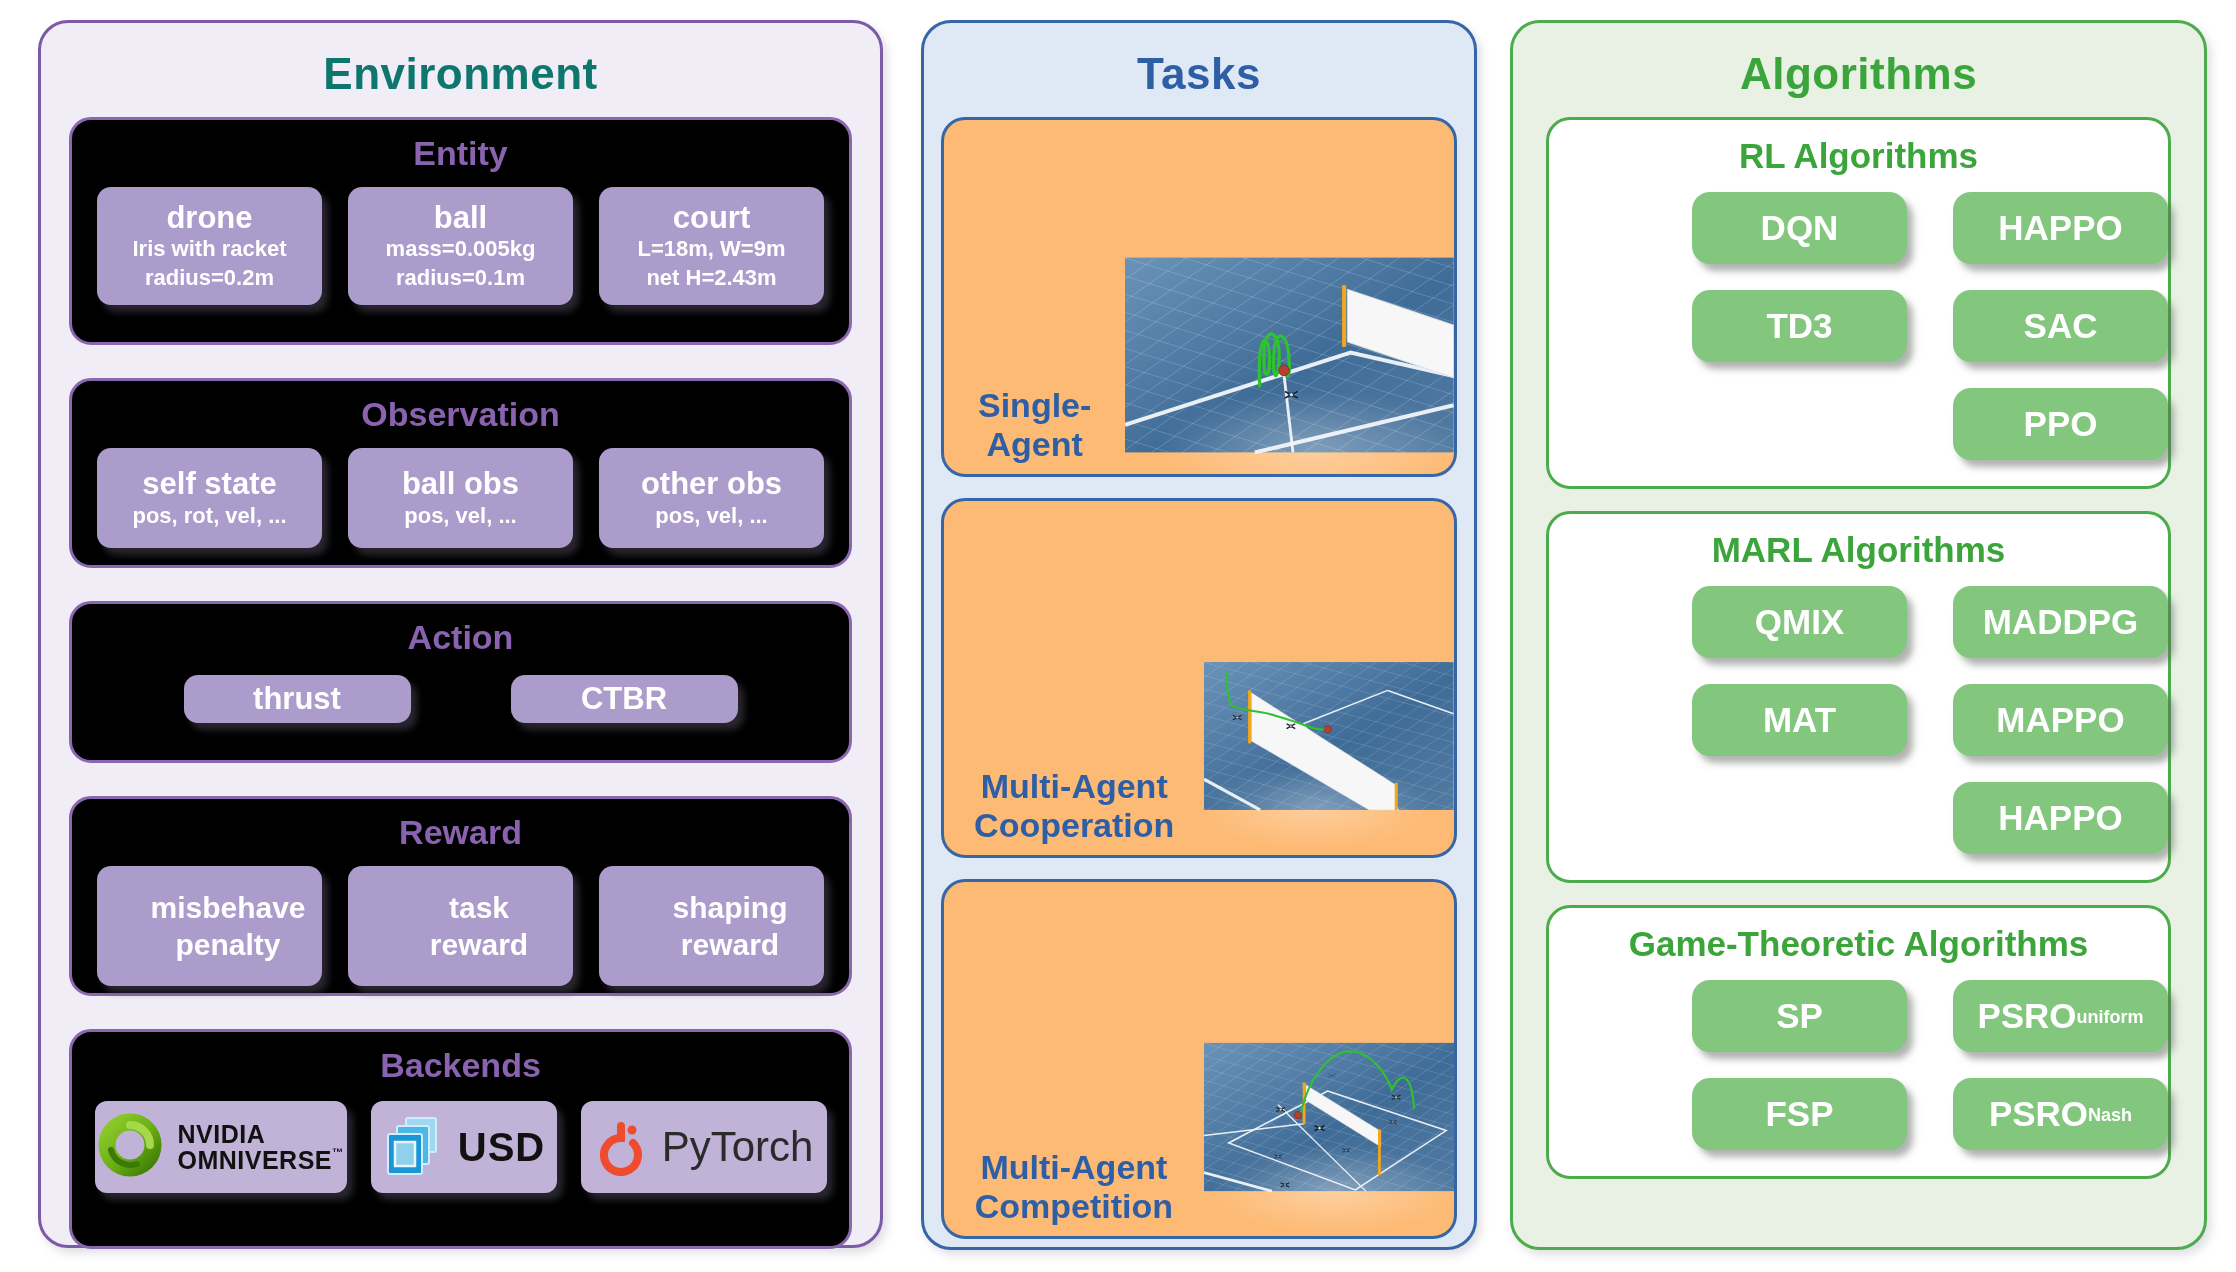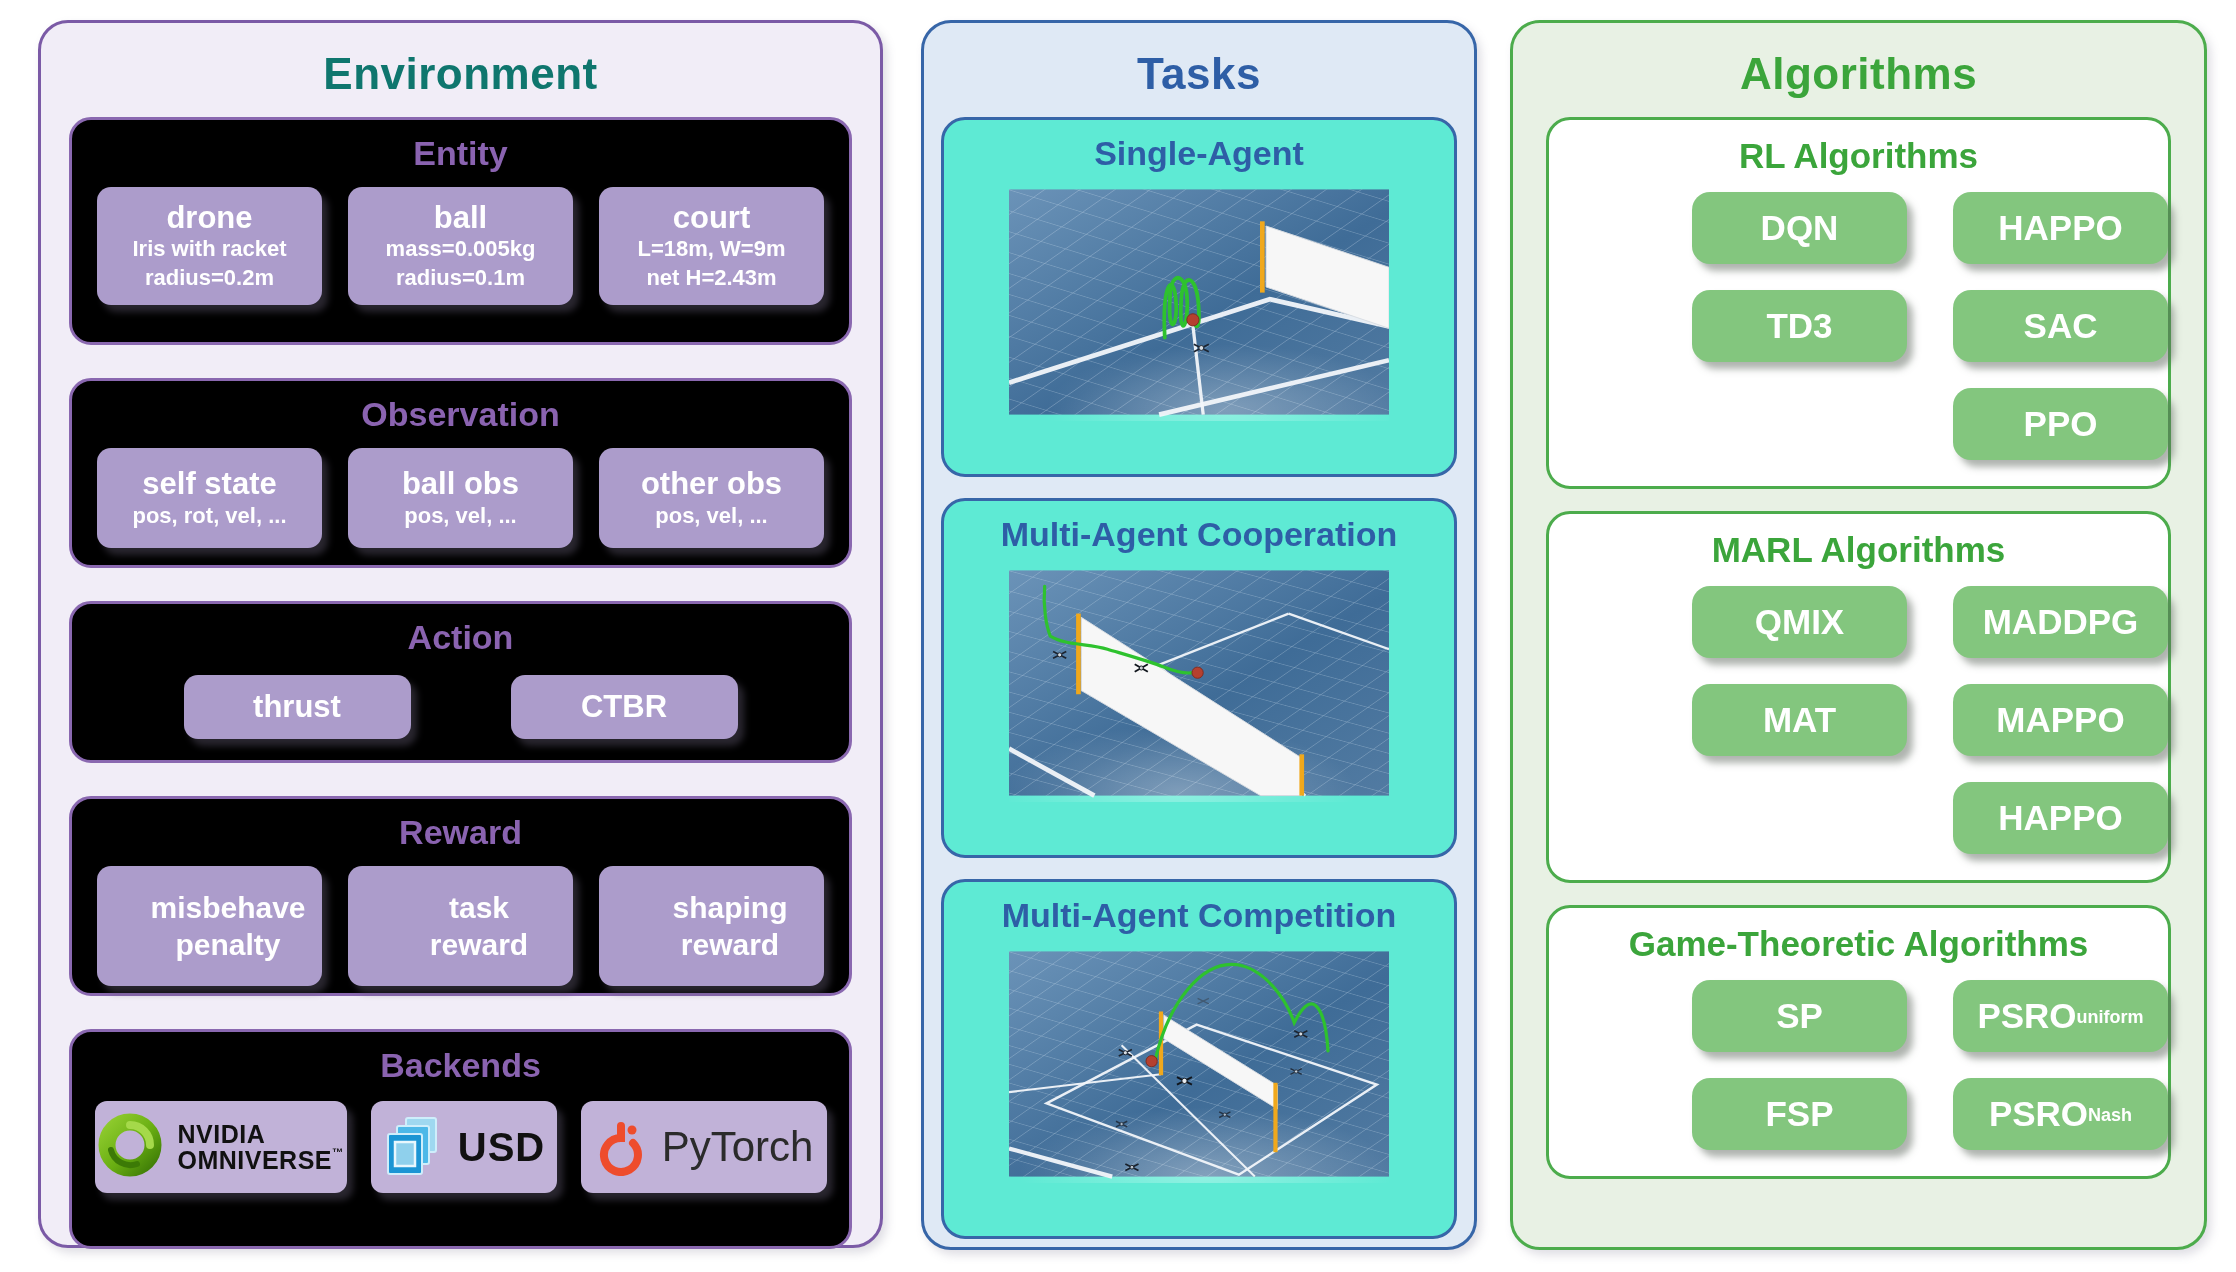--- a/index.html
+++ b/index.html
@@ -25,41 +25,41 @@
   .section-title { text-align:center; font-weight:bold; font-size:34px; color:#8a63b0; padding:14px 0 6px 0; }
   .chip-row { display:flex; justify-content:center; align-items:flex-start; gap:26px; padding:8px 10px 0 10px; }
 
   .pchip { background:#ac9ccb; border-radius:14px; color:#ffffff; text-align:center;
     box-shadow:6px 7px 7px rgba(90,85,105,0.45); display:flex; flex-direction:column;
     justify-content:center; width:225px; }
   .pchip .chip-head { font-weight:bold; font-size:31px; line-height:1.15; }
   .pchip .chip-sub  { font-weight:bold; font-size:22px; line-height:1.3; }
   .chip-entity { height:118px; }
   .chip-obs    { height:100px; }
-  .chip-action { width:227px; height:64px; }
+  .chip-action { width:227px; height:48px; }
   .chip-reward { height:120px;padding-left:37px; }
   .chip-reward .chip-head { font-size:30px; line-height:1.25; }
   .row-action { gap:100px; padding-top:12px; }
 
   
   .row-backends { gap:24px; padding-top:10px; }
   .lchip { background:#c1b2d8; border-radius:12px; height:92px; display:flex; align-items:center;
     justify-content:center; gap:14px; box-shadow:6px 7px 7px rgba(90,85,105,0.45); padding:0 16px; }
   .lchip-nvidia { width:252px; }
   .lchip-usd    { width:186px; }
   .lchip-pytorch{ width:246px; }
   .nv-text { color:#111111; font-weight:bold; font-size:25px; line-height:1.05; letter-spacing:0.5px; text-align:left; }
   .nv-tm { font-size:11px; vertical-align:top; }
   .usd-text { color:#111111; font-weight:bold; font-size:40px; letter-spacing:1px; }
   .pt-text { color:#2b2b2b; font-weight:400; font-size:42px; }
 
   
   .task-body { display:flex; flex-direction:column; gap:21px; padding:0 17px; }
-  .task-card { background:#5eead4; border:3px solid #3766a8; border-radius:24px; height:360px;
-    display:flex; flex-direction:column; align-items:center; }
+  .task-card { background:#fdba74; border:3px solid #3766a8; border-radius:24px; height:360px;
+    display:flex; flex-direction:row; align-items:flex-end; }
   .task-card-title { color:#2e5ea6; font-weight:bold; font-size:34px; padding:14px 0 10px 0; text-align:center; }
   .scene { width:380px; height:238px; display:block; }
 
   
   .algo-body { display:flex; flex-direction:column; gap:22px; padding:0 33px; }
   .algo-card { background:#ffffff; border:3px solid #4cac4c; border-radius:24px; }
   .algo-card-title { text-align:center; color:#3ba53b; font-weight:bold; font-size:35px; padding:16px 0 10px 0; }
   .algo-rows { display:flex; flex-direction:column; gap:26px; padding:6px 0 26px 0; }
   .algo-row { display:flex; justify-content:flex-end; gap:46px; }
   .gchip { background:#83c67e; border-radius:18px; width:215px; height:72px; color:#ffffff;

